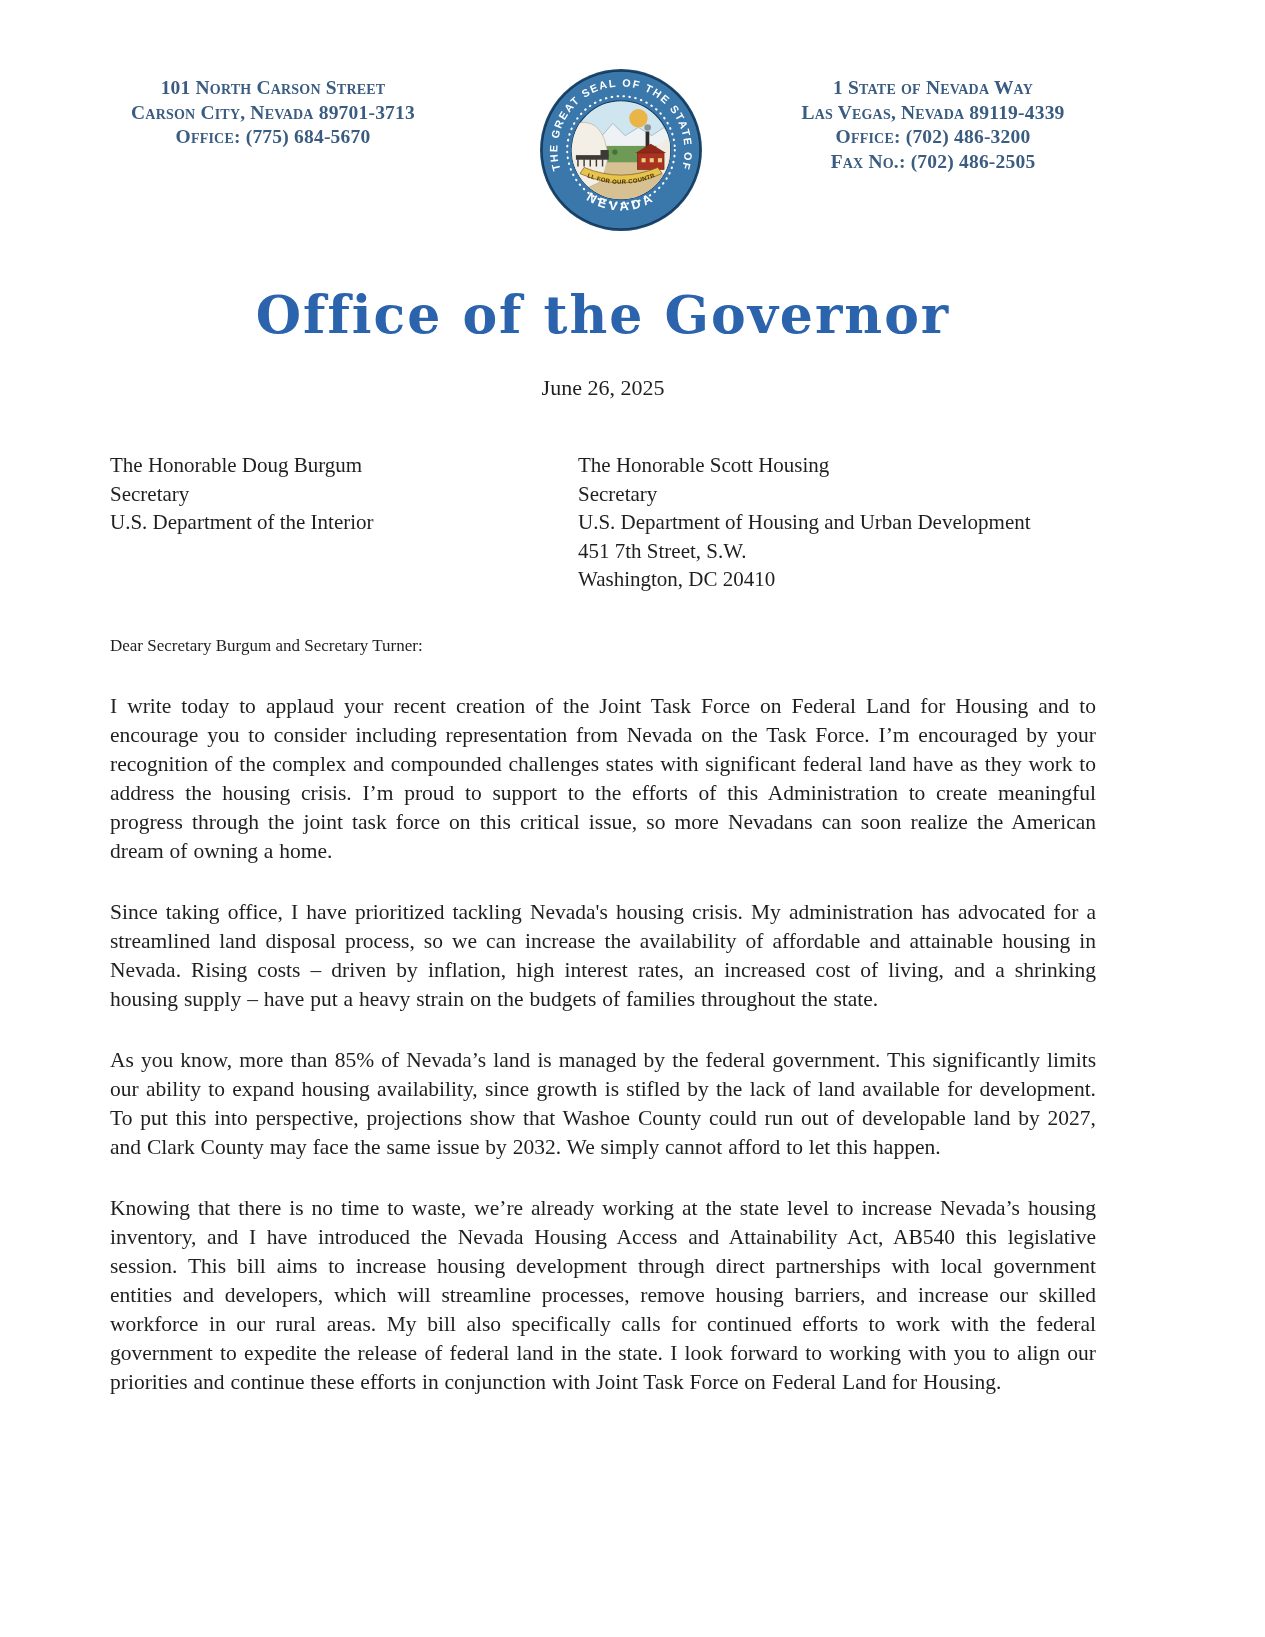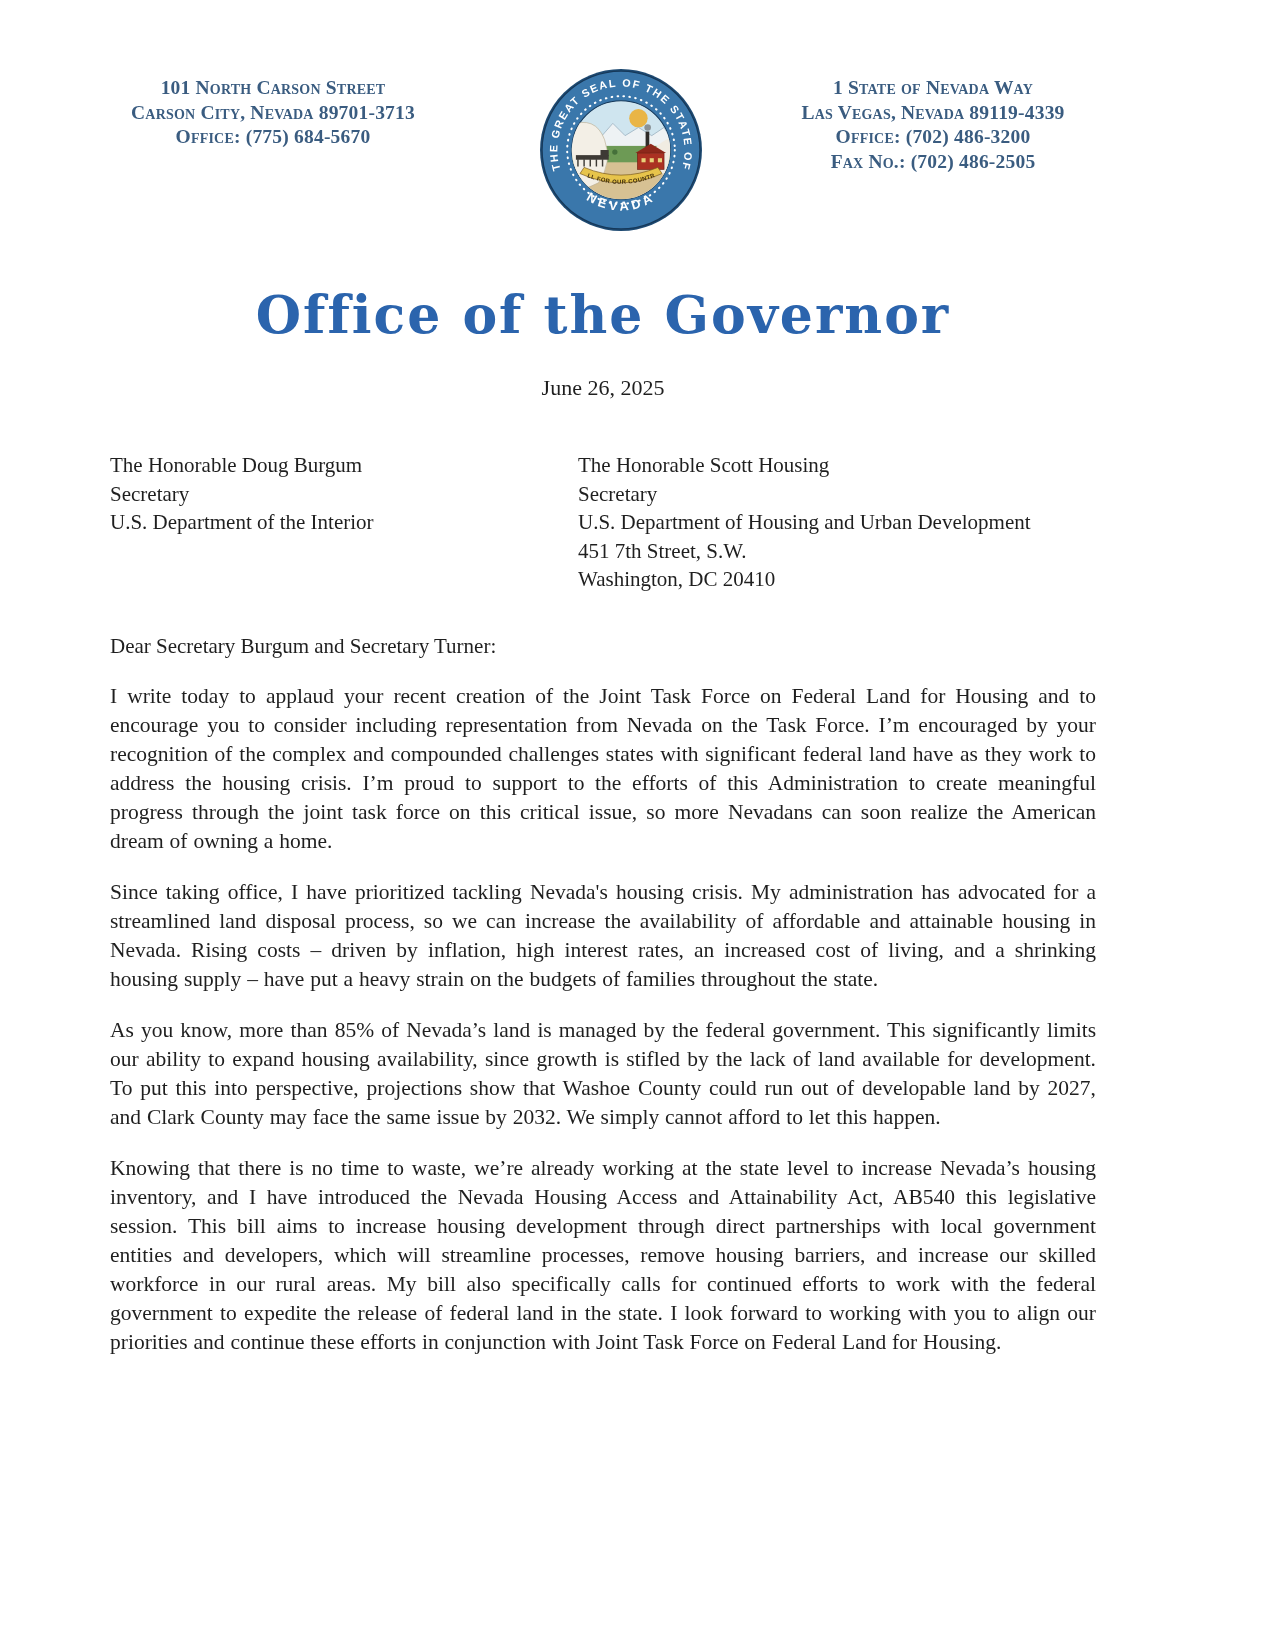--- a/index.html
+++ b/index.html
@@ -72,25 +72,25 @@
   }
   .recipient{
     font-size:21px;
     line-height:28.6px;
   }
   .recipient.col-a{width:468px;flex:0 0 auto;font-family:Liberation Serif, serif;}
   .recipient.col-b{flex:1 1 auto;}
   
   .salutation{
     margin-top:38px;
-    font-size:21px;
+    font-size:17px;
     line-height:28px;
   }
   .para{
-    margin-top:22px;
+    margin-top:32px;
     font-size:21.5px;
     line-height:29px;
     text-align:justify;
     word-spacing:.5px;
   }
 </style>
 </head>
 <body>
 
 <div class="page">

